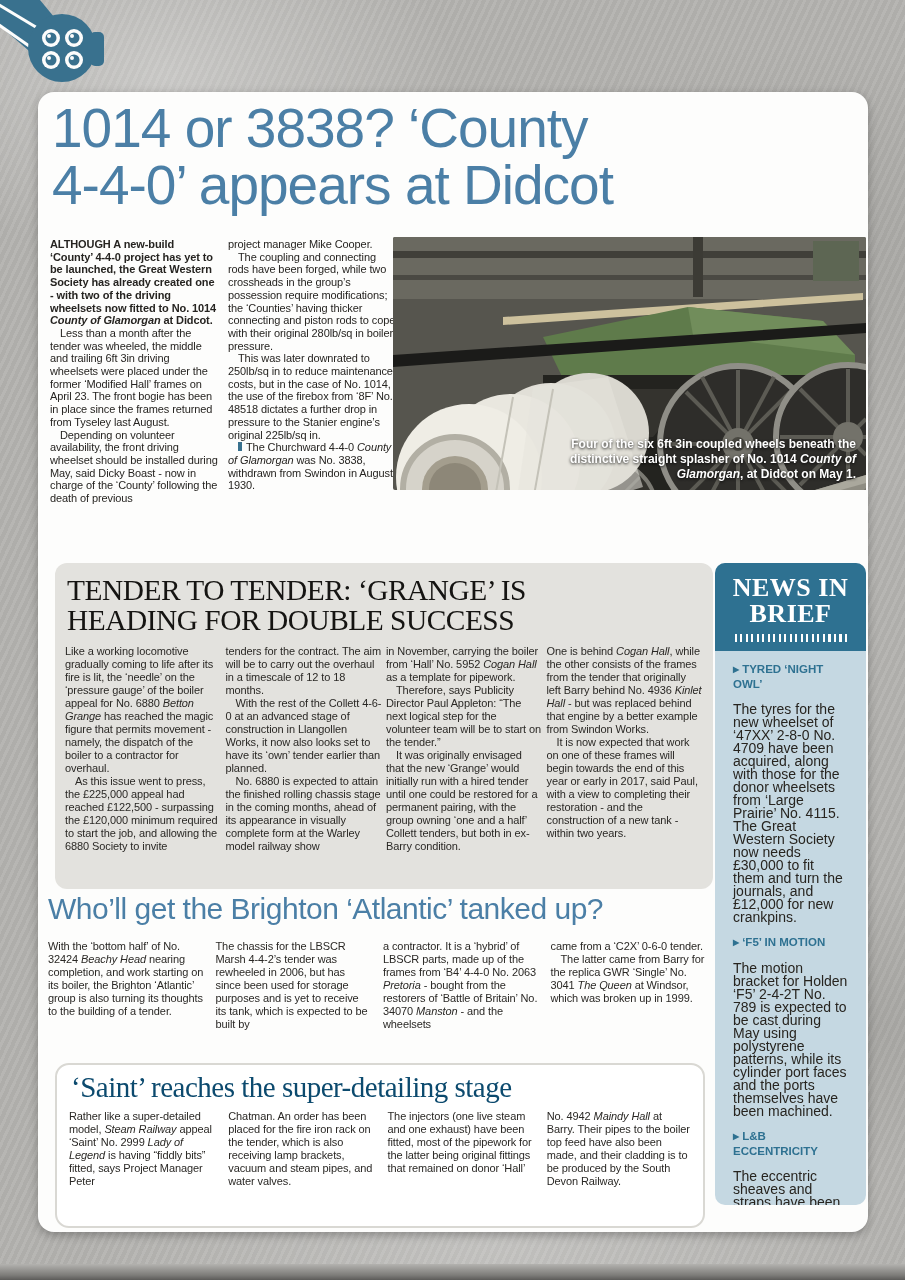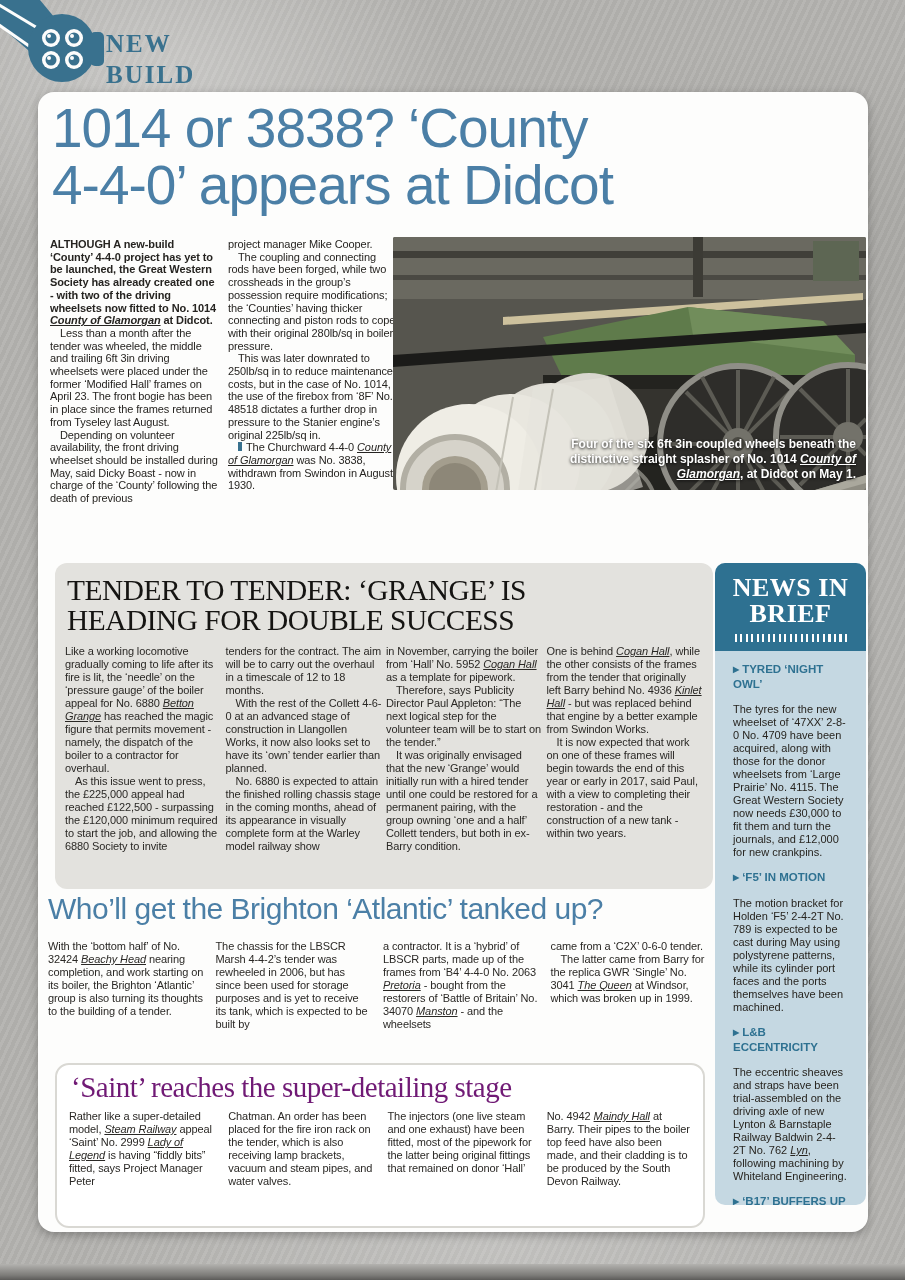--- a/index.html
+++ b/index.html
@@ -55,39 +55,39 @@
   .brief{position:absolute;left:677px;top:471px;width:151px;height:642px;border-radius:10px;
     overflow:hidden;background:#c5d8e2;box-sizing:border-box;}
   .brief-head{background:#2e7191;color:#fff;text-align:center;padding:12px 0 9px;}
   .brief-head .t{font-family:"Liberation Serif",serif;font-weight:bold;font-size:26px;line-height:26px;display:block;letter-spacing:.5px;}
   .ticks{width:112px;height:8px;margin:7px auto 0;
     background:repeating-linear-gradient(90deg,#fff 0 2px,transparent 2px 5.5px);}
   .brief-body{padding:11px 18px;}
   .brief-item{margin-bottom:11px;}
   .brief-item-head{color:#2e7191;font-weight:bold;font-size:11.5px;line-height:14px;margin-bottom:2px;}
   .brief-item-head .arrow{font-size:8px;vertical-align:1px;margin-right:3px;}
-  .brief-item-body{font-size:11px;line-height:13px;color:#27241f;margin-top:12px;}
+  .brief-item-body{font-size:14px;line-height:13px;color:#27241f;margin-top:12px;}
   
   .atl-head{position:absolute;left:10px;top:801px;margin:0;color:#4b7fa6;font-weight:400;
     font-size:30px;line-height:32px;letter-spacing:-0.5px;white-space:nowrap;}
   .atl-cols{position:absolute;left:10px;top:848px;width:658px;height:120px;overflow:hidden;
     display:grid;grid-template-columns:repeat(4,1fr);column-gap:12px;}
   
   .saint{position:absolute;left:17px;top:971px;width:650px;height:165px;background:#fff;
     border:2px solid #d9d8d3;border-radius:14px;box-sizing:border-box;padding:7px 12px;overflow:hidden;}
-  .saint h2{margin:0 0 8px 2px;font-family:"Liberation Serif",serif;font-weight:400;color:#701a75;
+  .saint h2{margin:0 0 8px 2px;font-family:"Liberation Serif",serif;font-weight:400;color:#0c4a6e;
     font-size:29px;line-height:30px;letter-spacing:-0.5px;}
   .saint-cols{display:grid;grid-template-columns:repeat(4,1fr);column-gap:15px;}
   
   .footer{position:absolute;left:48px;right:40px;top:1243px;display:flex;justify-content:space-between;align-items:baseline;}
   .pgnum{font-family:"Liberation Serif",serif;font-weight:bold;font-size:16px;color:#1d1c1a;margin-right:6px;}
   .issue{font-weight:bold;font-size:12.5px;color:#2a2927;margin-right:6px;}
   .dates{font-size:10px;color:#55534f;}
   .website{font-style:italic;font-size:15px;color:#56585a;margin-top:45px;}
-  i{font-style:italic;text-decoration:underline;}
+  i{font-style:italic;}
 </style>
 </head>
 <body>
 
 <div class="page">
 
   <svg class="logo" width="104" height="98" viewBox="0 0 104 98">
     <polygon points="0,0 40,0 78,46 56,74 0,26" fill="#39718e"></polygon>
     <line x1="-6" y1="2" x2="64" y2="44" stroke="#fdfdfc" stroke-width="3"></line>
     <line x1="-8" y1="20" x2="52" y2="62" stroke="#fdfdfc" stroke-width="3"></line>
@@ -105,24 +105,20 @@
       <circle cx="51" cy="60" r="5.5"></circle>
         <circle cx="74" cy="60" r="5.5"></circle>
     </g>
     <g fill="#fdfdfc">
       <circle cx="49" cy="36" r="2"></circle>
         <circle cx="72" cy="36" r="2"></circle>
       <circle cx="49" cy="58" r="2"></circle>
         <circle cx="72" cy="58" r="2"></circle>
     </g>
   </svg>
-  <div class="section-label">
-    <span>NEW</span>
-    <span>BUILD</span>
-  </div>
 
   <div class="card">
 
     <h1 class="headline">
       <span>1014 or 3838? ‘County</span>
       <span>4-4-0’ appears at Didcot</span>
     </h1>
 
     <div class="main-cols body-text">
       <div class="col">

